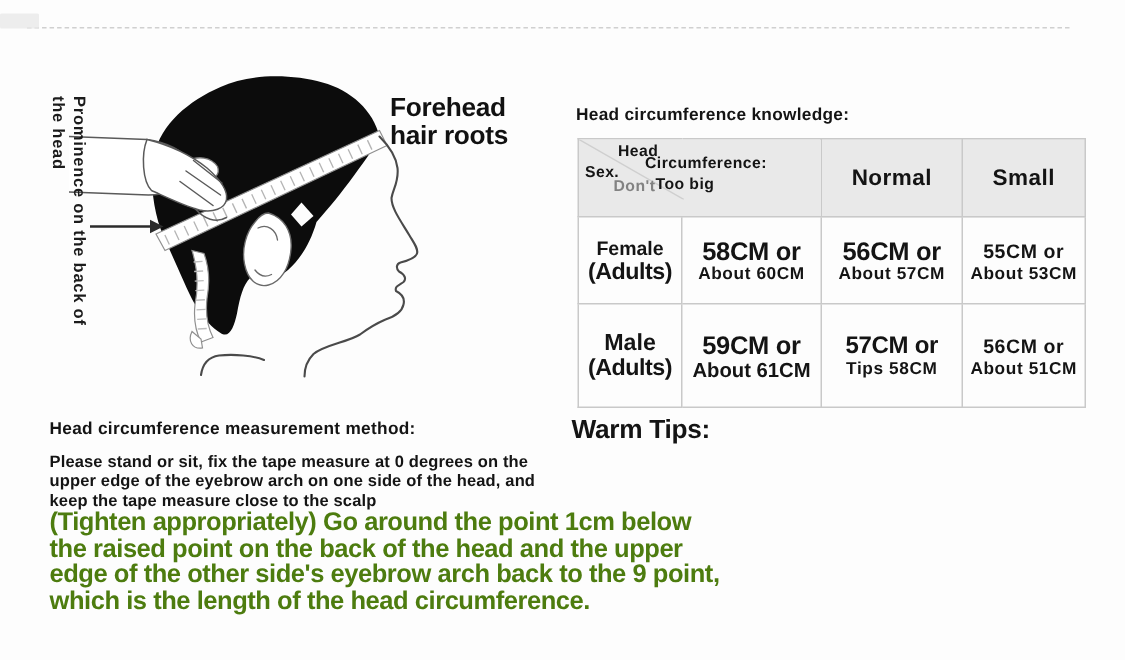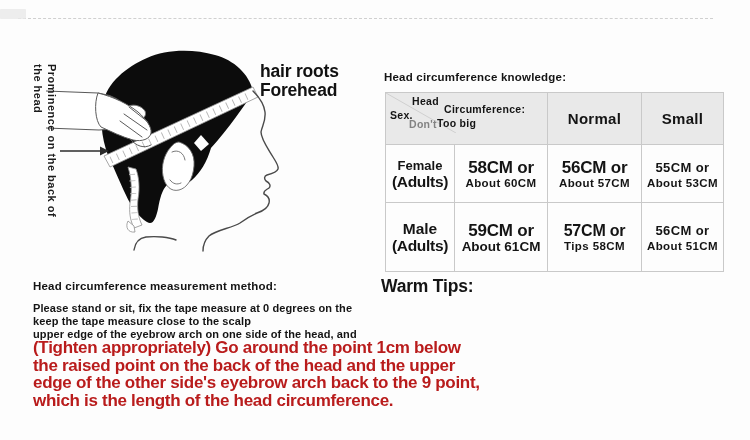--- a/index.html
+++ b/index.html
@@ -55,39 +55,39 @@
     border:1px solid #c9c9c9;padding:0;text-align:center;vertical-align:middle;
   }
   table.size tr.hdr{height:52px;}
   table.size tr.r1{height:58px;}
   table.size tr.r2{height:69px;}
   th{background:#e9e9e9;font-weight:700;}
   th.colhead{font-size:15px;letter-spacing:.3px;}
   th.corner{position:relative;}
   .corner span{position:absolute;font-size:10.5px;letter-spacing:.3px;white-space:nowrap;}
   .c-head{left:26px;top:2px;}
-  .c-circ{left:58px;top:10px;}
+  .c-circ{left:44px;top:10px;}
   .c-sex{left:4px;top:16px;}
   .c-dont{left:23px;top:25px;color:#828282;}
   .c-toobig{left:51px;top:24px;}
   .diag-svg{position:absolute;left:0;top:0;}
   .g-top{font-size:13px;line-height:15px;}
   .g-top.lg{font-size:15.5px;line-height:17px;}
   .g-sub{font-size:15.5px;line-height:17px;letter-spacing:-.3px;}
   .cm-main{font-size:17px;line-height:19px;letter-spacing:-.2px;}
   .cm-main.md{font-size:16px;}
   .cm-main.sm{font-size:13px;letter-spacing:.4px;}
   .cm-about{font-size:11.5px;line-height:13px;letter-spacing:.4px;}
   .cm-about.lg{font-size:13.5px;letter-spacing:0;}
 
   
   .meas-title{position:absolute;left:33px;top:280px;font-size:11.5px;letter-spacing:.2px;}
   .meas-body{position:absolute;left:33px;top:302px;font-size:11px;line-height:13px;letter-spacing:.1px;}
   .meas-body span{display:block;white-space:nowrap;}
-  .meas-emph{position:absolute;left:33px;top:339px;font-size:17px;line-height:17.5px;letter-spacing:-.3px;color:#b91c1c;}
+  .meas-emph{position:absolute;left:33px;top:339px;font-size:17px;line-height:17.5px;letter-spacing:-.3px;color:#4d7c0f;}
   .meas-emph span{display:block;white-space:nowrap;}
   .tips-title{position:absolute;left:381px;top:276px;font-size:17.5px;letter-spacing:-.2px;}
   .tips-body{position:absolute;left:381px;top:302px;font-size:13px;line-height:14px;letter-spacing:-.1px;}
   .tips-body span{display:block;white-space:nowrap;}
 </style>
 </head>
 <body>
 
 <div class="canvas">
 
@@ -148,22 +148,22 @@
       <polygon points="100,146.5 109,151 100,155.5" fill="#2b2b2b"></polygon>
     </g>
   </svg>
 
   <div class="vlabel">
     <div>Prominence on the back of</div>
     <div>the head</div>
   </div>
 
   <div class="fh-label">
+    <div>Forehead</div>
     <div>hair roots</div>
-    <div>Forehead</div>
   </div>
 
   <div class="tbl-title">Head circumference knowledge:</div>
 
   <table class="size">
     <colgroup>
       <col style="width:69px">
         <col style="width:93px">
         <col style="width:94px">
         <col style="width:82px">
@@ -218,22 +218,22 @@
         <div class="cm-main sm">56CM or</div>
         <div class="cm-about">About 51CM</div>
       </td>
     </tr>
   </tbody>
     </table>
 
   <div class="meas-title">Head circumference measurement method:</div>
   <div class="meas-body">
     <span>Please stand or sit, fix the tape measure at 0 degrees on the</span>
+    <span>upper edge of the eyebrow arch on one side of the head, and</span>
     <span>keep the tape measure close to the scalp</span>
-    <span>upper edge of the eyebrow arch on one side of the head, and</span>
   </div>
   <div class="meas-emph">
     <span>(Tighten appropriately) Go around the point 1cm below</span>
     <span>the raised point on the back of the head and the upper</span>
     <span>edge of the other side's eyebrow arch back to the 9 point,</span>
     <span>which is the length of the head circumference.</span>
   </div>
 
   <div class="tips-title">Warm Tips:</div>
 

